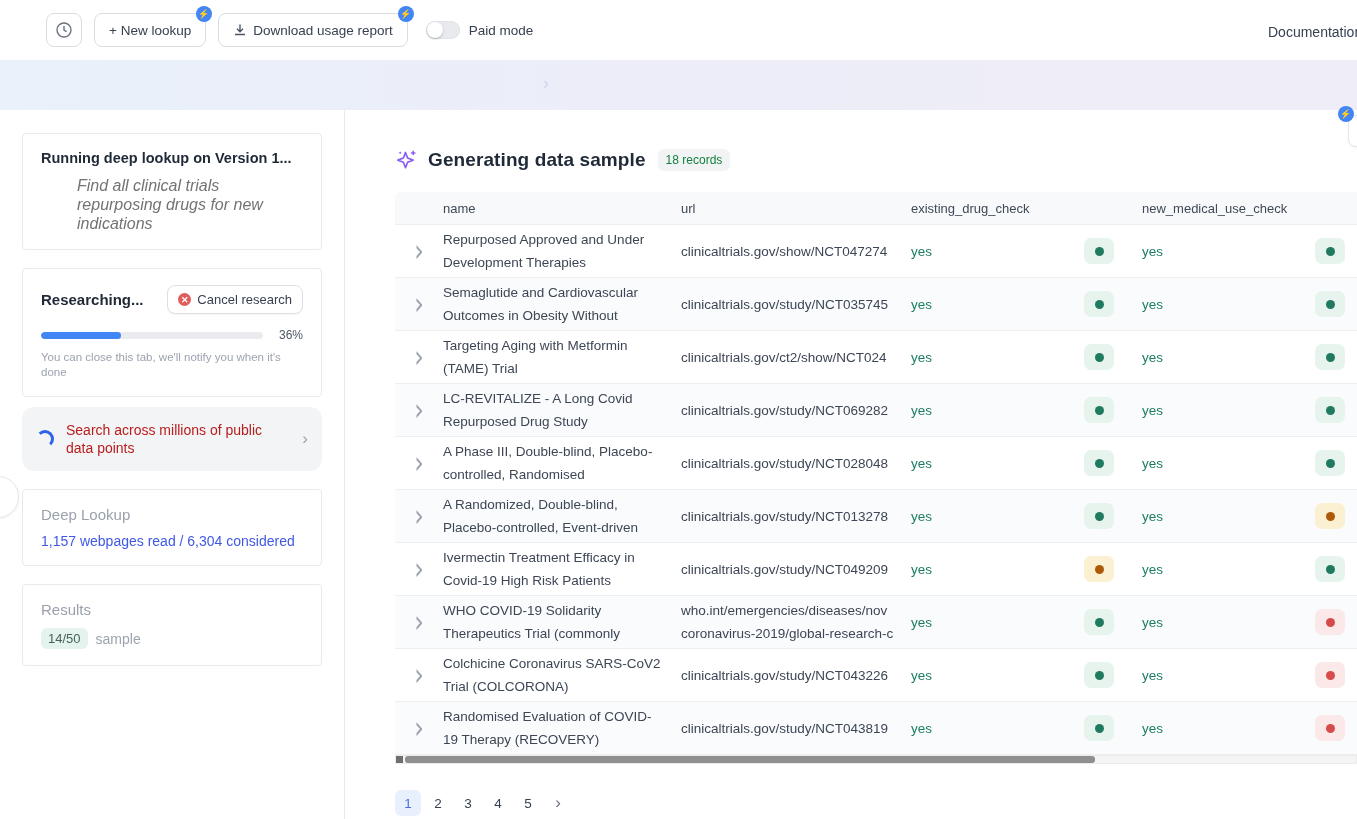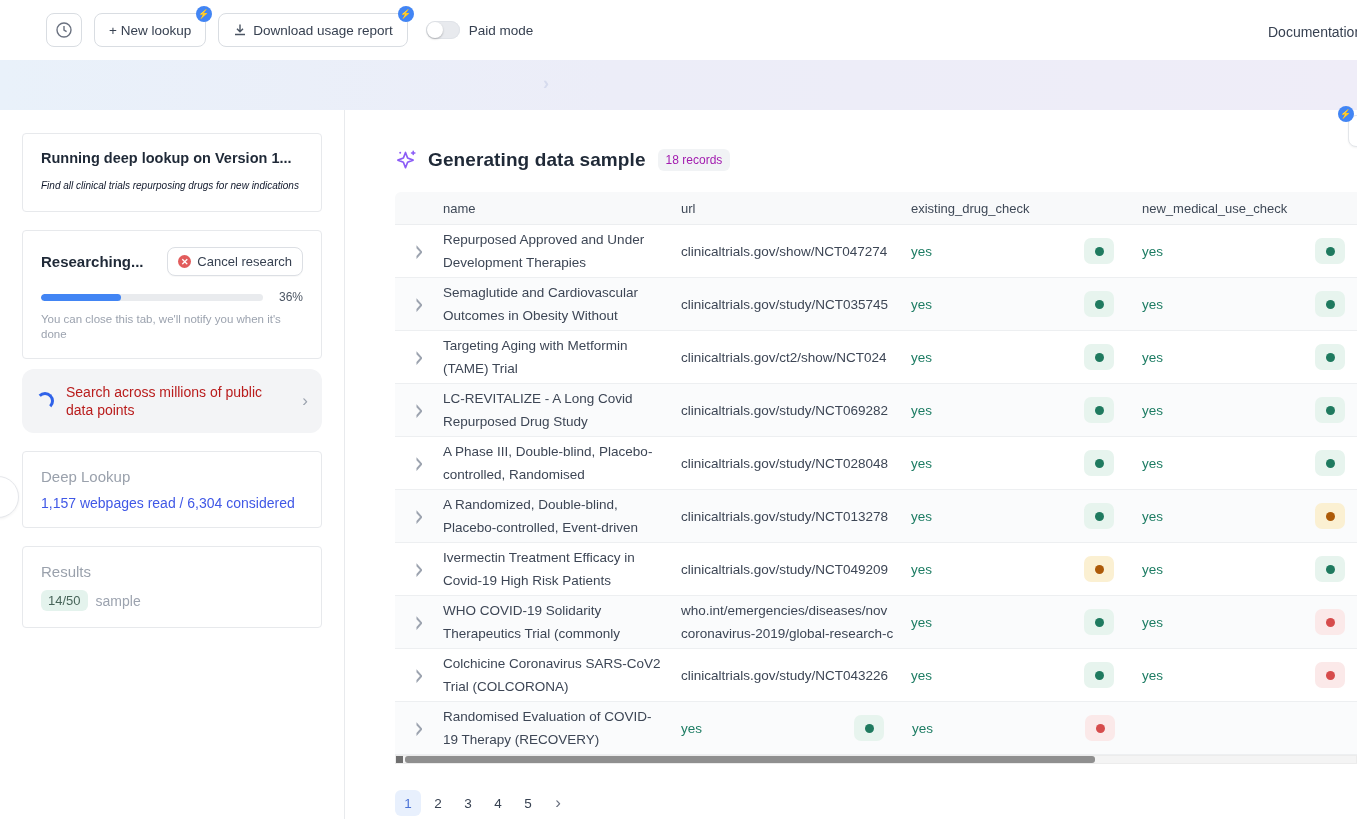--- a/index.html
+++ b/index.html
@@ -28,21 +28,21 @@
 
   
   .content { display:flex; height:709px; }
   .sidebar { width:345px; min-width:345px; border-right:1px solid #e8eaed; position:relative; padding:23px 22px 0 22px; }
   .main { flex:1; position:relative; padding:35px 0 0 50px; }
 
   
   .card { border:1px solid #e7e9ec; border-radius:4px; background:#fff; padding:16px 18px; width:300px; }
   .card + .card, .panel + .card { margin-top:18px; }
   .lookup-title { font-size:14.5px; font-weight:bold; color:#1f2937; margin-bottom:10px; white-space:nowrap; overflow:hidden; }
-  .lookup-prompt { font-size:10px; font-style:italic; color:#0f172a; line-height:19px; }
+  .lookup-prompt { font-size:16px; font-style:italic; color:#737373; line-height:19px;margin-left:36px; }
   .research-head { display:flex; align-items:center; justify-content:space-between; }
   .research-title { font-size:15px; font-weight:bold; color:#1f2937; }
   .cancel-btn { display:flex; align-items:center; gap:6px; border:1px solid #dcdfe4; border-radius:8px; background:#fff;
     padding:6px 10px; font-size:13px; color:#374151; cursor:pointer; box-shadow:0 1px 1px rgba(0,0,0,.03); }
   .cancel-ico { width:13px; height:13px; border-radius:50%; background:#e25c5c; color:#fff; font-size:9px;
     display:flex; align-items:center; justify-content:center; font-weight:bold; }
   .progress-row { display:flex; align-items:center; gap:16px; margin-top:14px; }
   .progress-track { flex:1; height:7px; border-radius:4px; background:#e9ebee; overflow:hidden; }
   .progress-fill { height:100%; border-radius:4px; background:#4285f4; }
   .progress-pct { font-size:12px; color:#4b5563; }
@@ -58,21 +58,21 @@
   .results-line { display:flex; align-items:center; gap:8px; }
   .match-badge { background:#e4f3ed; color:#48655a; border-radius:6px; padding:3px 7px; font-size:13px; }
   .match-suffix { font-size:14px; color:#9ca3af; }
   .collapse-btn { position:absolute; left:-23px; top:366px; width:42px; height:42px; border-radius:50%;
     border:1px solid #e5e7eb; background:#fff; box-shadow:0 1px 3px rgba(0,0,0,.06);
     display:flex; align-items:center; justify-content:center; color:#9ca3af; font-size:16px; cursor:pointer; }
 
   
   .main-title-row { display:flex; align-items:center; gap:9px; height:30px; }
   .title { font-size:19px; font-weight:bold; color:#1f2937; letter-spacing:.1px; }
-  .records-badge { background:#f1f3f5; color:#a21caf; border-radius:6px; padding:4px 8px; font-size:12px; margin-left:3px; }
+  .records-badge { background:#f1f3f5; color:#15803d; border-radius:6px; padding:4px 8px; font-size:12px; margin-left:3px; }
   .tr-badge { position:absolute; top:-4px; left:993px; width:16px; height:16px; border-radius:50%; background:#4285f4;
     color:#fff; font-size:9px; display:flex; align-items:center; justify-content:center; z-index:3; }
   .tr-cutbtn { position:absolute; top:5px; left:1003px; width:60px; height:32px; background:#fff;
     border:1px solid #e3e6ea; border-radius:8px; box-shadow:0 1px 2px rgba(0,0,0,.05); }
 
   
   .table-wrap { margin-top:17px; width:962px; overflow:hidden; }
   .ttable { width:978px; }
   .thead { display:flex; height:33px; align-items:center; background:#f8f9fa; border-radius:6px 6px 0 0; border-bottom:1px solid #eceef0; }
   .th { font-size:13px; color:#3f4957; }
@@ -435,20 +435,23 @@
     </div>
   </div>
 
   <div class="trow">
     <div class="c-expand">
       <span class="expander">›</span>
     </div>
     <div class="c-name">
       <span class="nm">Randomised Evaluation of COVID-19 Therapy (RECOVERY)</span>
     </div>
+    <div class="c-url">
+      <span class="url">clinicaltrials.gov/study/NCT043819</span>
+    </div>
     <div class="c-check">
       <span class="yes">yes</span>
       <span class="dot-badge s-green">
                   <span class="dot"></span>
                 </span>
     </div>
     <div class="c-check">
       <span class="yes">yes</span>
       <span class="dot-badge s-red">
                   <span class="dot"></span>

